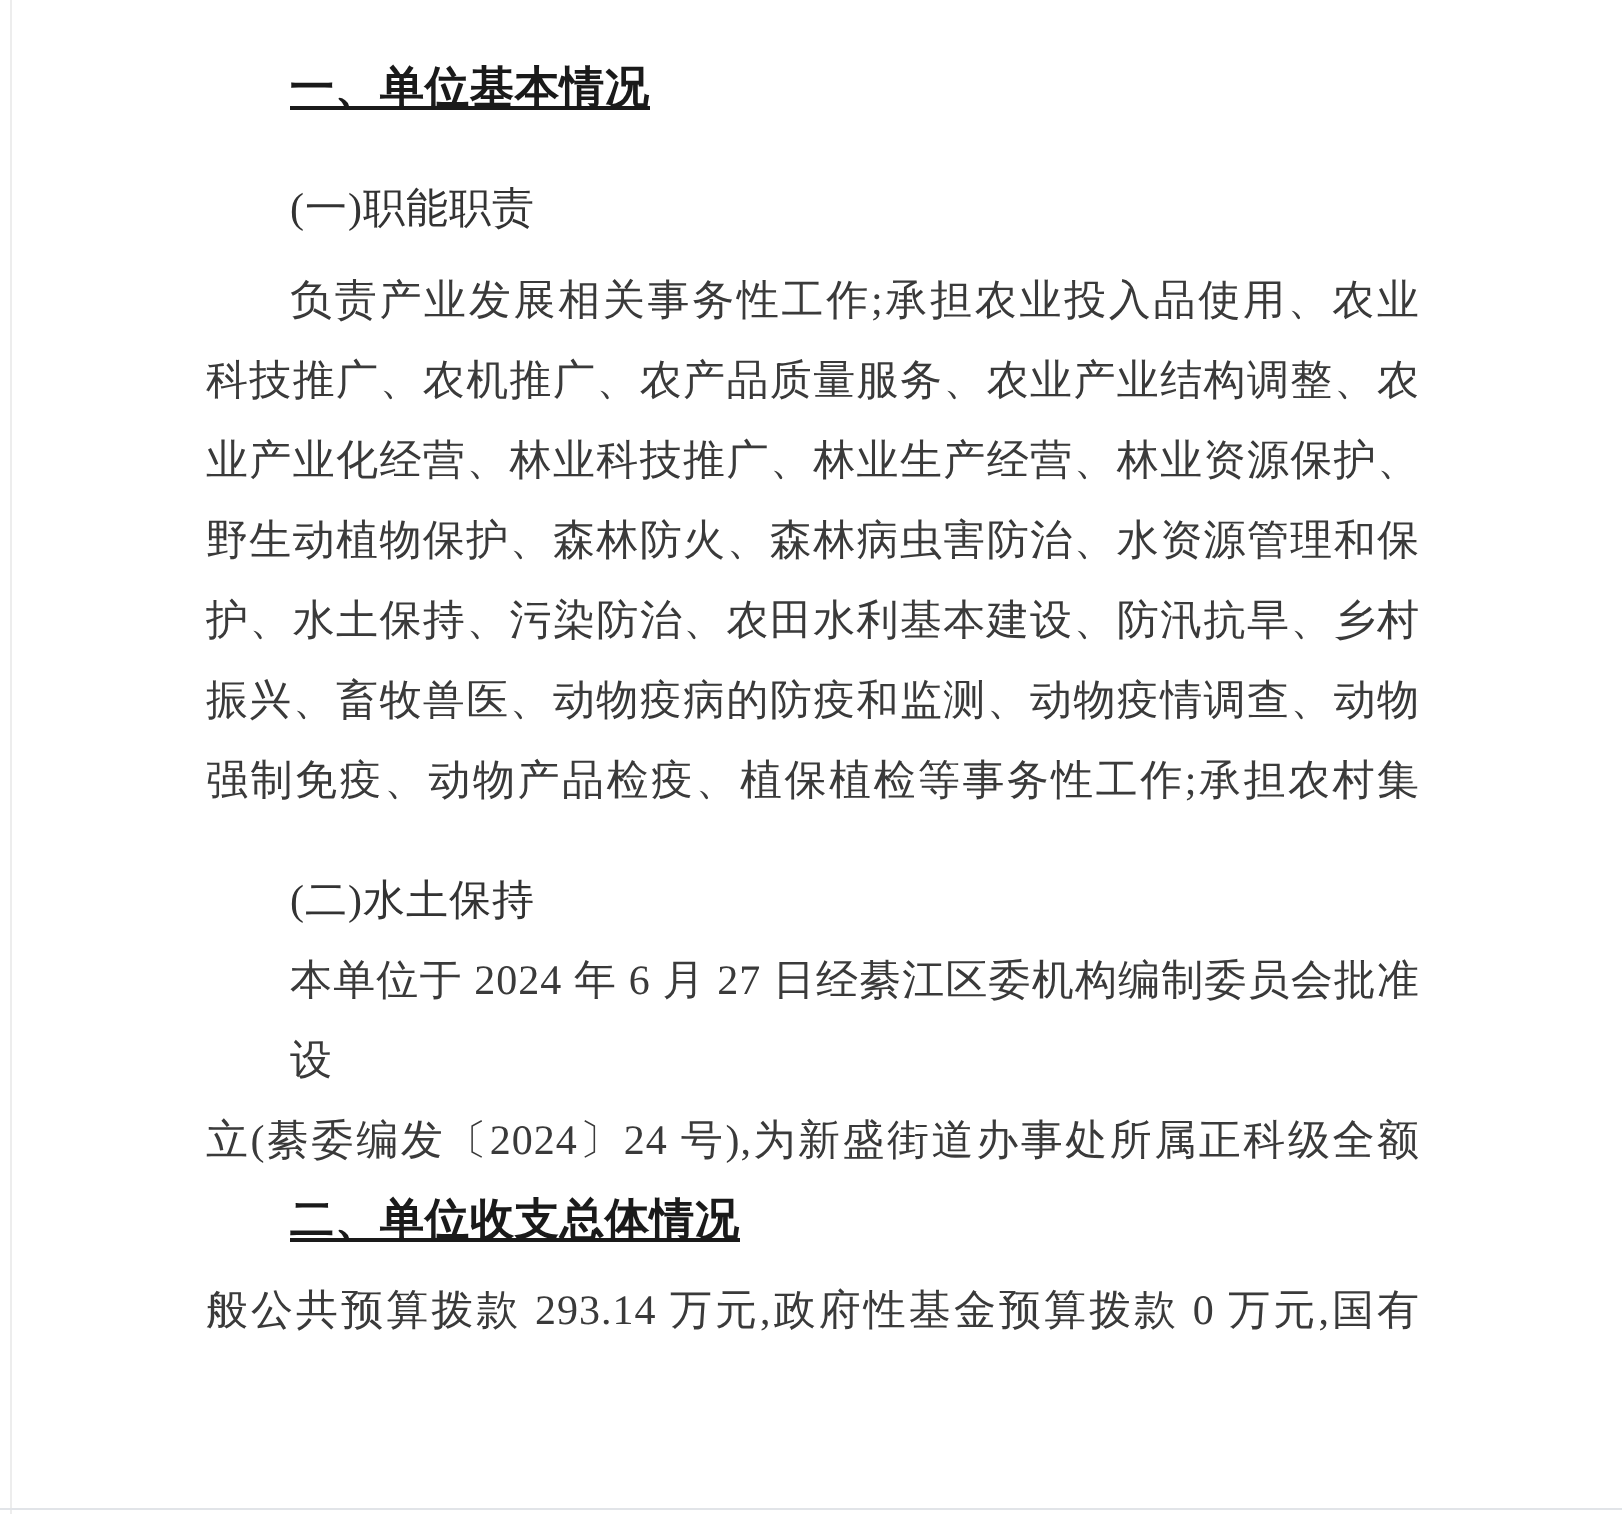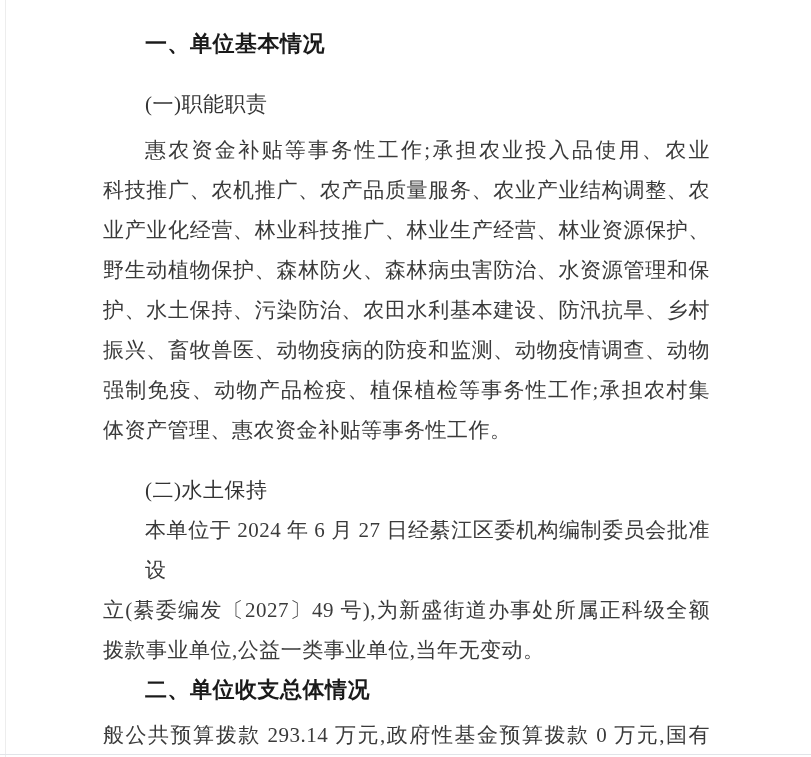--- a/index.html
+++ b/index.html
@@ -41,20 +41,21 @@
     letter-spacing: 0.5px;
   }
   .h1 {
     font-family: "Liberation Sans", sans-serif;
     font-weight: bold;
     color: #1a1a1a;
     font-size: 22px;
     line-height: 40px;
     padding-left: 42px;
     margin: 0;
+    text-decoration: underline;
   }
   .sub {
     padding-left: 42px;
     margin-top: 20px;
     color: #333333;
   }
   .para { margin: 0; }
   .para .line {
     text-align: justify;
     text-align-last: justify;
@@ -75,36 +76,34 @@
 <div class="page-edge-left"></div>
 <div class="page-edge-bottom"></div>
 
 <div class="content">
 
   <h1 class="h1">一、单位基本情况</h1>
 
   <div class="sub">(一)职能职责</div>
 
   <div class="para" id="para-duties">
-    <div class="line first">惠农资金补贴等事务性工作;承担农业投入品使用、农业</div>
+    <div class="line first">负责产业发展相关事务性工作;承担农业投入品使用、农业</div>
     <div class="line">科技推广、农机推广、农产品质量服务、农业产业结构调整、农</div>
     <div class="line">业产业化经营、林业科技推广、林业生产经营、林业资源保护、</div>
     <div class="line">野生动植物保护、森林防火、森林病虫害防治、水资源管理和保</div>
     <div class="line">护、水土保持、污染防治、农田水利基本建设、防汛抗旱、乡村</div>
     <div class="line">振兴、畜牧兽医、动物疫病的防疫和监测、动物疫情调查、动物</div>
     <div class="line">强制免疫、动物产品检疫、植保植检等事务性工作;承担农村集</div>
-    <div class="line end">体资产管理、惠农资金补贴等事务性工作。</div>
   </div>
 
   <div class="sub">(二)水土保持</div>
 
   <div class="para" id="para-composition">
     <div class="line first">本单位于 2024 年 6 月 27 日经綦江区委机构编制委员会批准设</div>
-    <div class="line">立(綦委编发〔2027〕49 号),为新盛街道办事处所属正科级全额</div>
-    <div class="line end">拨款事业单位,公益一类事业单位,当年无变动。</div>
+    <div class="line">立(綦委编发〔2024〕24 号),为新盛街道办事处所属正科级全额</div>
   </div>
 
   <h1 class="h1">二、单位收支总体情况</h1>
 
   <div class="para" id="para-income">
     <div class="line">般公共预算拨款 293.14 万元,政府性基金预算拨款 0 万元,国有</div>
 
   </div>
 
 </div>

